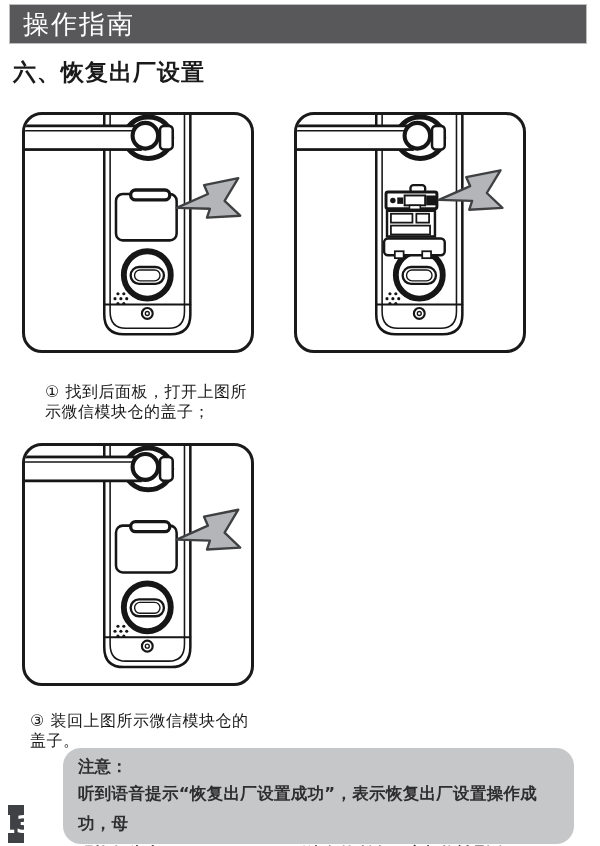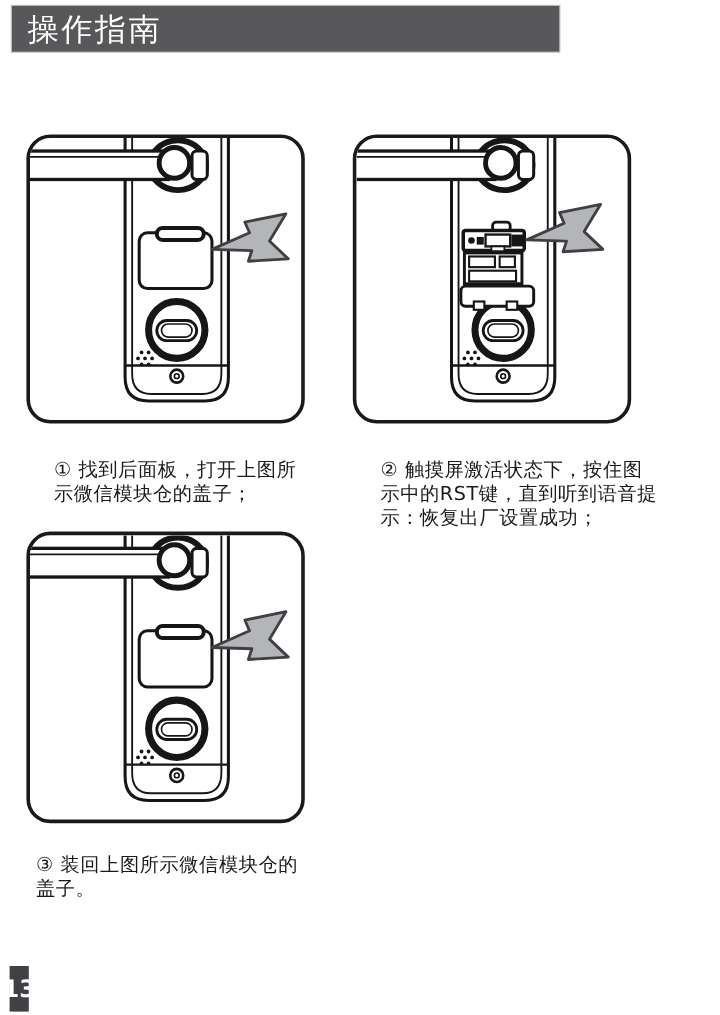--- a/index.html
+++ b/index.html
@@ -4,21 +4,21 @@
 <style>
   :root{
     --c-page-bg:#ffffff; --c-header-bg:#58585b; --c-header-text:#ffffff;
     --c-text:#1a1a1a; --c-line:#161616; --c-note-bg:#c6c7c9; --c-note-text:#2e2e30;
     --c-arrow-fill:#b3b5b8; --c-arrow-stroke:#3f4042; --c-pagenum-bg:#404144; --c-pagenum-text:#ffffff;
   }
   html,body{margin:0;padding:0;}
   body{background:#dddddd;font-family:"DejaVu Sans","Liberation Sans",sans-serif;}
   .page{position:relative;width:600px;height:846px;background:var(--c-page-bg);overflow:hidden;}
 
-  .topbar{position:absolute;left:10px;top:5px;width:456px;height:38px;background:var(--c-header-bg);
+  .topbar{position:absolute;left:10px;top:5px;width:576px;height:38px;background:var(--c-header-bg);
           box-shadow:0 0 0 1px #bdbdbd;display:flex;align-items:center;}
   .topbar span{color:var(--c-header-text);font-size:26px;font-weight:500;padding-left:13px;letter-spacing:2px;}
 
   .section-title{position:absolute;left:13px;top:57px;margin:0;font-size:23px;font-weight:bold;
                  color:var(--c-text);letter-spacing:1px;}
 
   .panel{position:absolute;width:232px;height:241px;border:3px solid #1a1a1a;border-radius:20px;
          margin:0;box-sizing:border-box;overflow:hidden;background:#fff;}
   .panel-1{left:22px;top:112px;}
   .panel-2{left:294px;top:112px;}
@@ -30,21 +30,21 @@
   .caption-1{left:29px;top:366px;width:245px;}
   .caption-2{left:301px;top:366px;width:272px;}
   .caption-3{left:14px;top:695px;width:260px;}
 
   .note{position:absolute;left:63px;top:748px;width:511px;height:96px;background:var(--c-note-bg);
         border-radius:18px;box-sizing:border-box;padding:7px 15px;color:var(--c-note-text);}
   .note-title{font-size:16.5px;font-weight:bold;line-height:24px;}
   .note-body{font-size:16.5px;font-weight:bold;line-height:30px;white-space:pre-line;letter-spacing:0.3px;}
 
   .pagenum{position:absolute;left:8px;top:805px;width:16px;height:38px;background:var(--c-pagenum-bg);
-           color:var(--c-pagenum-text);font-size:20px;font-weight:bold;display:flex;
+           color:var(--c-pagenum-text);font-size:25px;font-weight:bold;display:flex;
            align-items:center;justify-content:center;}
 
   
   .ln{stroke:var(--c-line);fill:none;stroke-linecap:round;}
   .fw{fill:#ffffff;stroke:var(--c-line);}
   .fd{fill:var(--c-line);stroke:none;}
   .arrow{fill:var(--c-arrow-fill);stroke:var(--c-arrow-stroke);stroke-width:2.4;stroke-linejoin:round;}
   .defs-hidden{position:absolute;width:0;height:0;overflow:hidden;}
 </style>
 </head>
@@ -103,44 +103,47 @@
     </symbol>
   </defs>
 </svg>
 
 <div class="page">
 
   <header class="topbar">
     <span>操作指南</span>
   </header>
 
+  <h1 class="section-title">六、恢复出厂设置</h1>
 
   <figure class="panel panel-1">
     <svg viewBox="0 0 231 238" preserveAspectRatio="none">
       <use href="#lock-closed"></use>
     </svg>
   </figure>
 
   <figure class="panel panel-2">
     <svg viewBox="0 0 231 238" preserveAspectRatio="none">
       <use href="#lock-open"></use>
     </svg>
   </figure>
 
   <p class="caption caption-1">① 找到后面板，打开上图所
 示微信模块仓的盖子；</p>
-  <p class="caption caption-2">② 触摸屏激活状态下，按住图
-示中的RST键，直到听到语音提
-示：恢复出厂设置成功；</p>
 
   <figure class="panel panel-3">
     <svg viewBox="0 0 231 238" preserveAspectRatio="none">
       <use href="#lock-closed"></use>
     </svg>
   </figure>
 
   <p class="caption caption-3">③ 装回上图所示微信模块仓的
 盖子。</p>
 
+  <div class="note">
+    <div class="note-title">注意：</div>
+    <div class="note-body">听到语音提示“恢复出厂设置成功”，表示恢复出厂设置操作成功，母
+码恢复为出厂“111111”，原储存的所有用户都将被删除。</div>
+  </div>
 
   <div class="pagenum">13</div>
 
 </div>
 
 </body></html>

